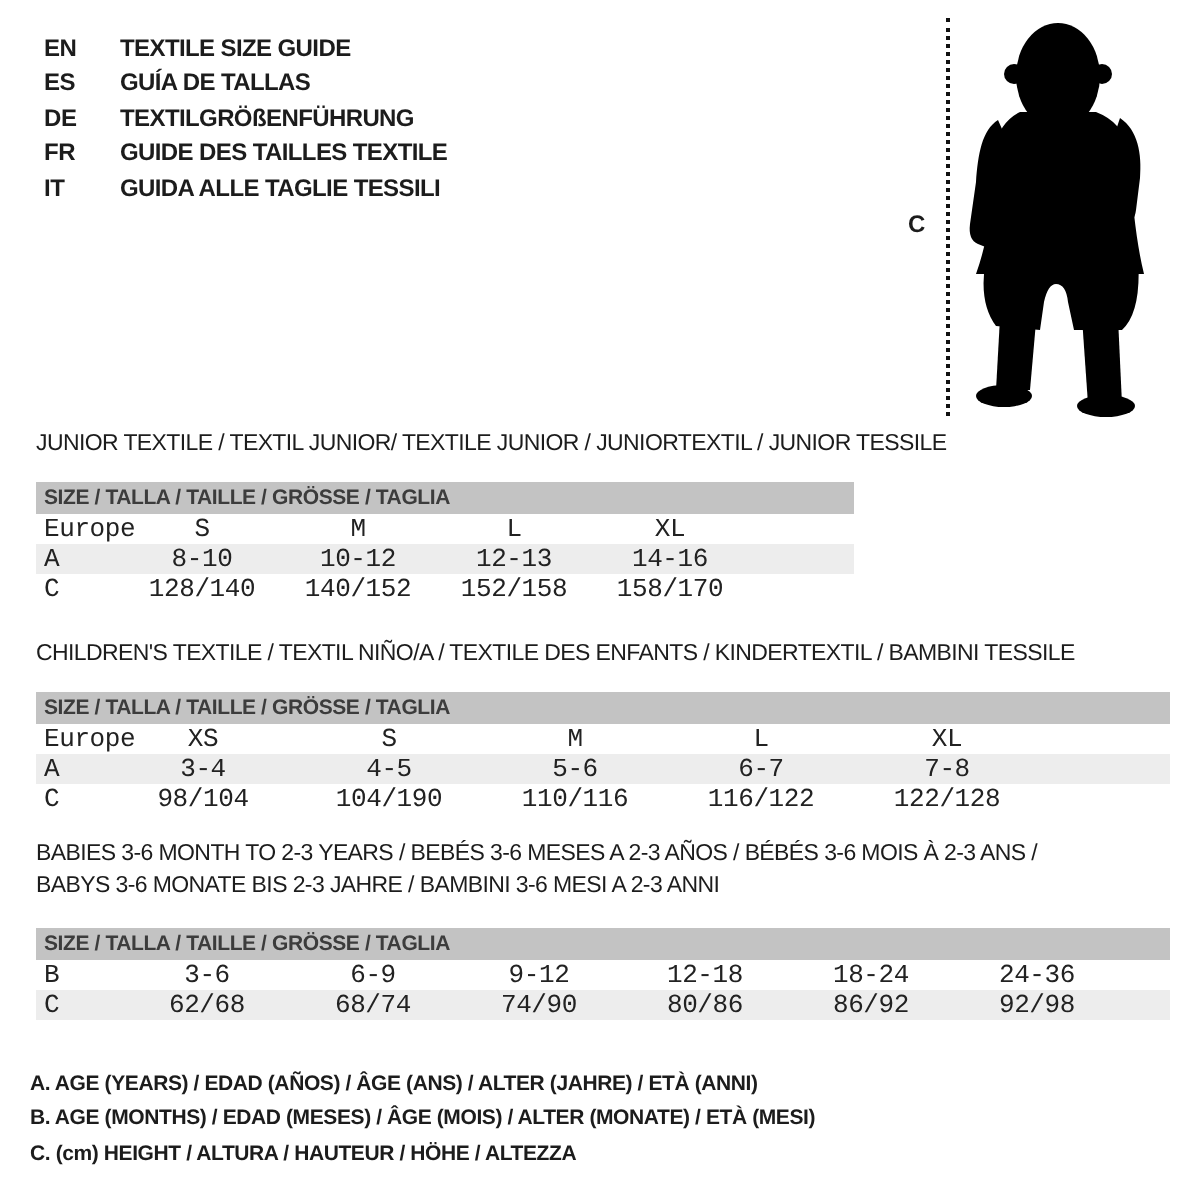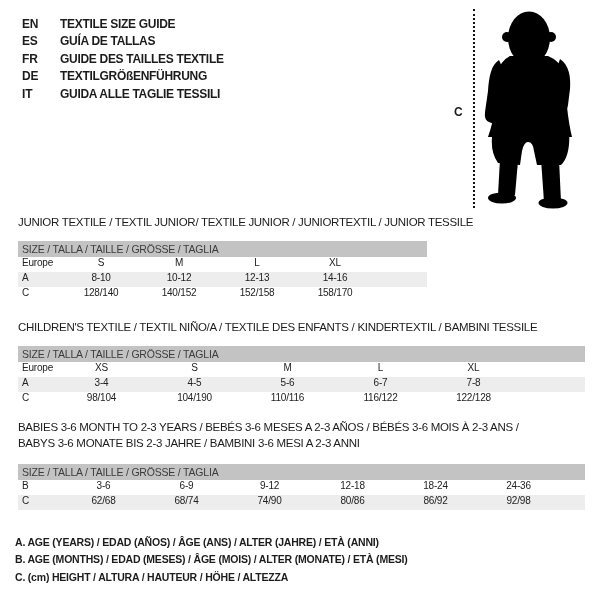--- a/index.html
+++ b/index.html
@@ -31,23 +31,23 @@
   .sec-title {
     position:absolute; left:18px;
     font-size:11.5px; font-weight:400; letter-spacing:-0.3px;
     line-height:15.5px; white-space:pre-line;
   }
   .t-wrap { position:absolute; left:18px; }
   .t-bar {
     height:16px; background:#c3c3c3;
     display:flex; align-items:center;
     padding-left:4px;
-    font-size:10.5px; font-weight:400; letter-spacing:-0.2px; color:#3c3c3c;
-  }
-  .t-row { display:flex; height:15px; align-items:flex-start; font-size:10px; letter-spacing:-0.2px; color:#222; }
+    font-size:10.5px; font-weight:700; letter-spacing:-0.2px; color:#3c3c3c;
+  }
+  .t-row { display:flex; height:15px; align-items:flex-start; font-size:13px; letter-spacing:-0.2px; color:#222;font-family:Liberation Mono, monospace; }
   .t-row.shaded { background:#ededed; }
   .t-label { padding-left:4px; font-weight:400; }
   .t-cell { text-align:center; }
   .sec-0 .t-label { width:44px; }
   .sec-0 .t-cell  { width:78px; }
   .sec-1 .t-label { width:37px; }
   .sec-1 .t-cell  { width:93px; }
   .sec-2 .t-label { width:44px; }
   .sec-2 .t-cell  { width:83px; }
   #table-0 { top:241px; width:409px; }
@@ -66,26 +66,26 @@
 <div class="lang-block">
   <div class="lang-row">
     <span class="lang-code">EN</span>
     <span class="lang-label">TEXTILE SIZE GUIDE</span>
   </div>
   <div class="lang-row">
     <span class="lang-code">ES</span>
     <span class="lang-label">GUÍA DE TALLAS</span>
   </div>
   <div class="lang-row">
+    <span class="lang-code">DE</span>
+    <span class="lang-label">TEXTILGRÖßENFÜHRUNG</span>
+  </div>
+  <div class="lang-row">
     <span class="lang-code">FR</span>
     <span class="lang-label">GUIDE DES TAILLES TEXTILE</span>
-  </div>
-  <div class="lang-row">
-    <span class="lang-code">DE</span>
-    <span class="lang-label">TEXTILGRÖßENFÜHRUNG</span>
   </div>
   <div class="lang-row">
     <span class="lang-code">IT</span>
     <span class="lang-label">GUIDA ALLE TAGLIE TESSILI</span>
   </div>
 </div>
 
 <div class="figure">
   <span class="height-label">C</span>
   <div class="dotted-line"></div>

